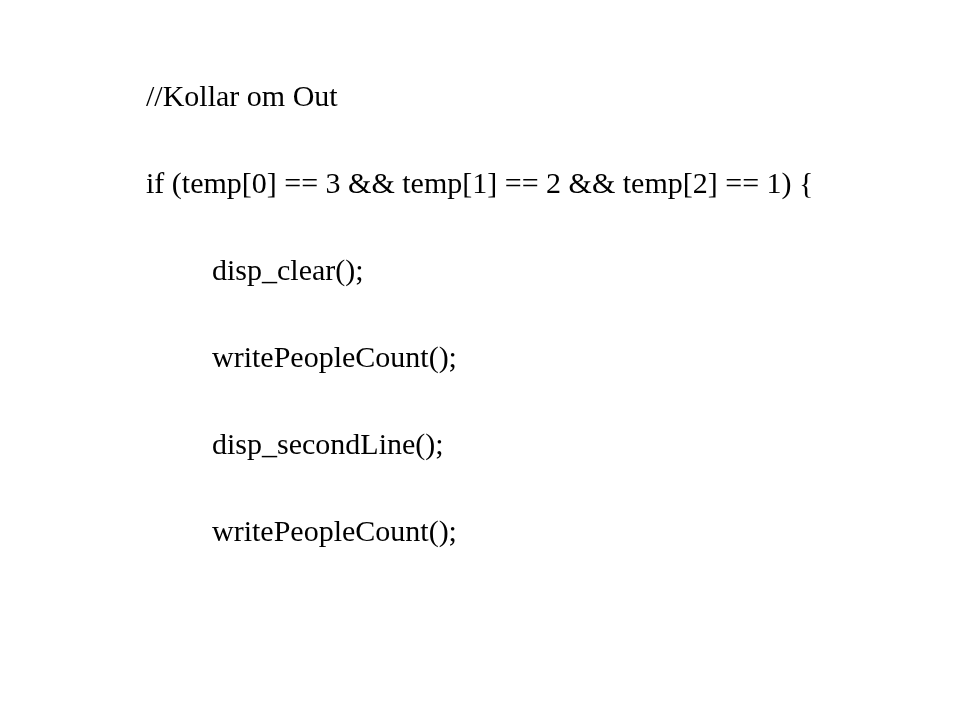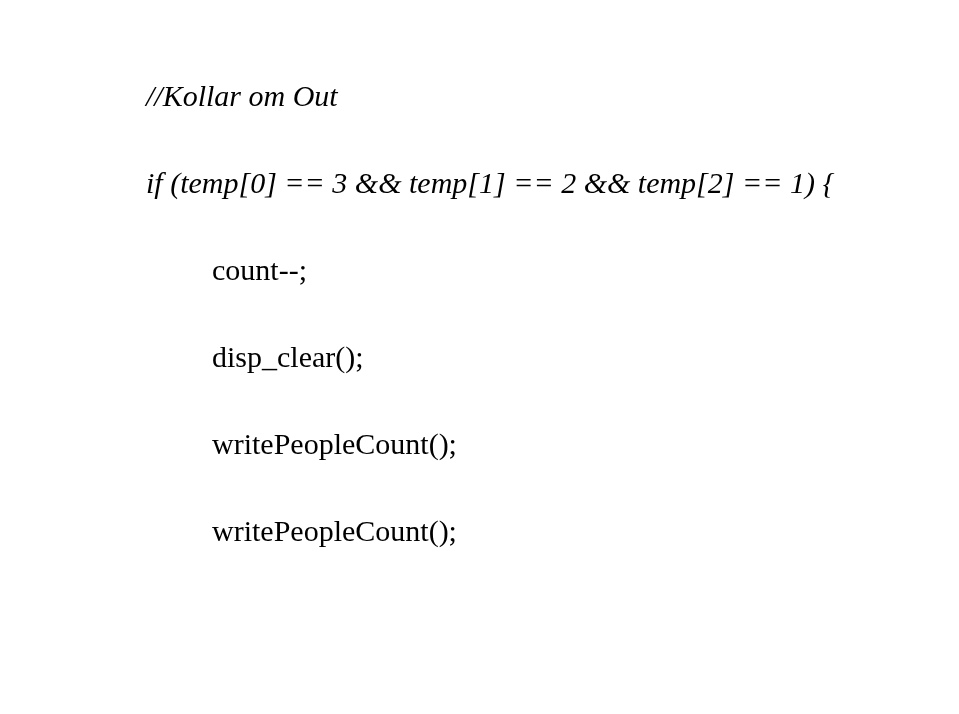--- a/index.html
+++ b/index.html
@@ -10,32 +10,32 @@
       font-size: 30px;
       line-height: 1.45;
       color: #000000;
     }
     .code-block {
       white-space: pre;
     }
     .line {
       display: block;
     }
-    .indent-1 { padding-left: 66px; font-style: italic; }
+    .indent-1 { padding-left: 66px; }
     .indent-2 { padding-left: 132px; }
   </style>
 </head>
 <body>
 
 <div class="code-block">
 <span class="line indent-1">//Kollar om Out</span>
 <span class="line indent-1">if (temp[0] == 3 &amp;&amp; temp[1] == 2 &amp;&amp; temp[2] == 1) {</span>
-<span class="line indent-2">count--;</span>
 <span class="line indent-2">disp_clear();</span>
 <span class="line indent-2">writePeopleCount();</span>
+<span class="line indent-2">disp_secondLine();</span>
 <span class="line indent-2">writePeopleCount();</span>
 
 
 
 
 
 <span class="line indent-1"></span>
 
 
 

